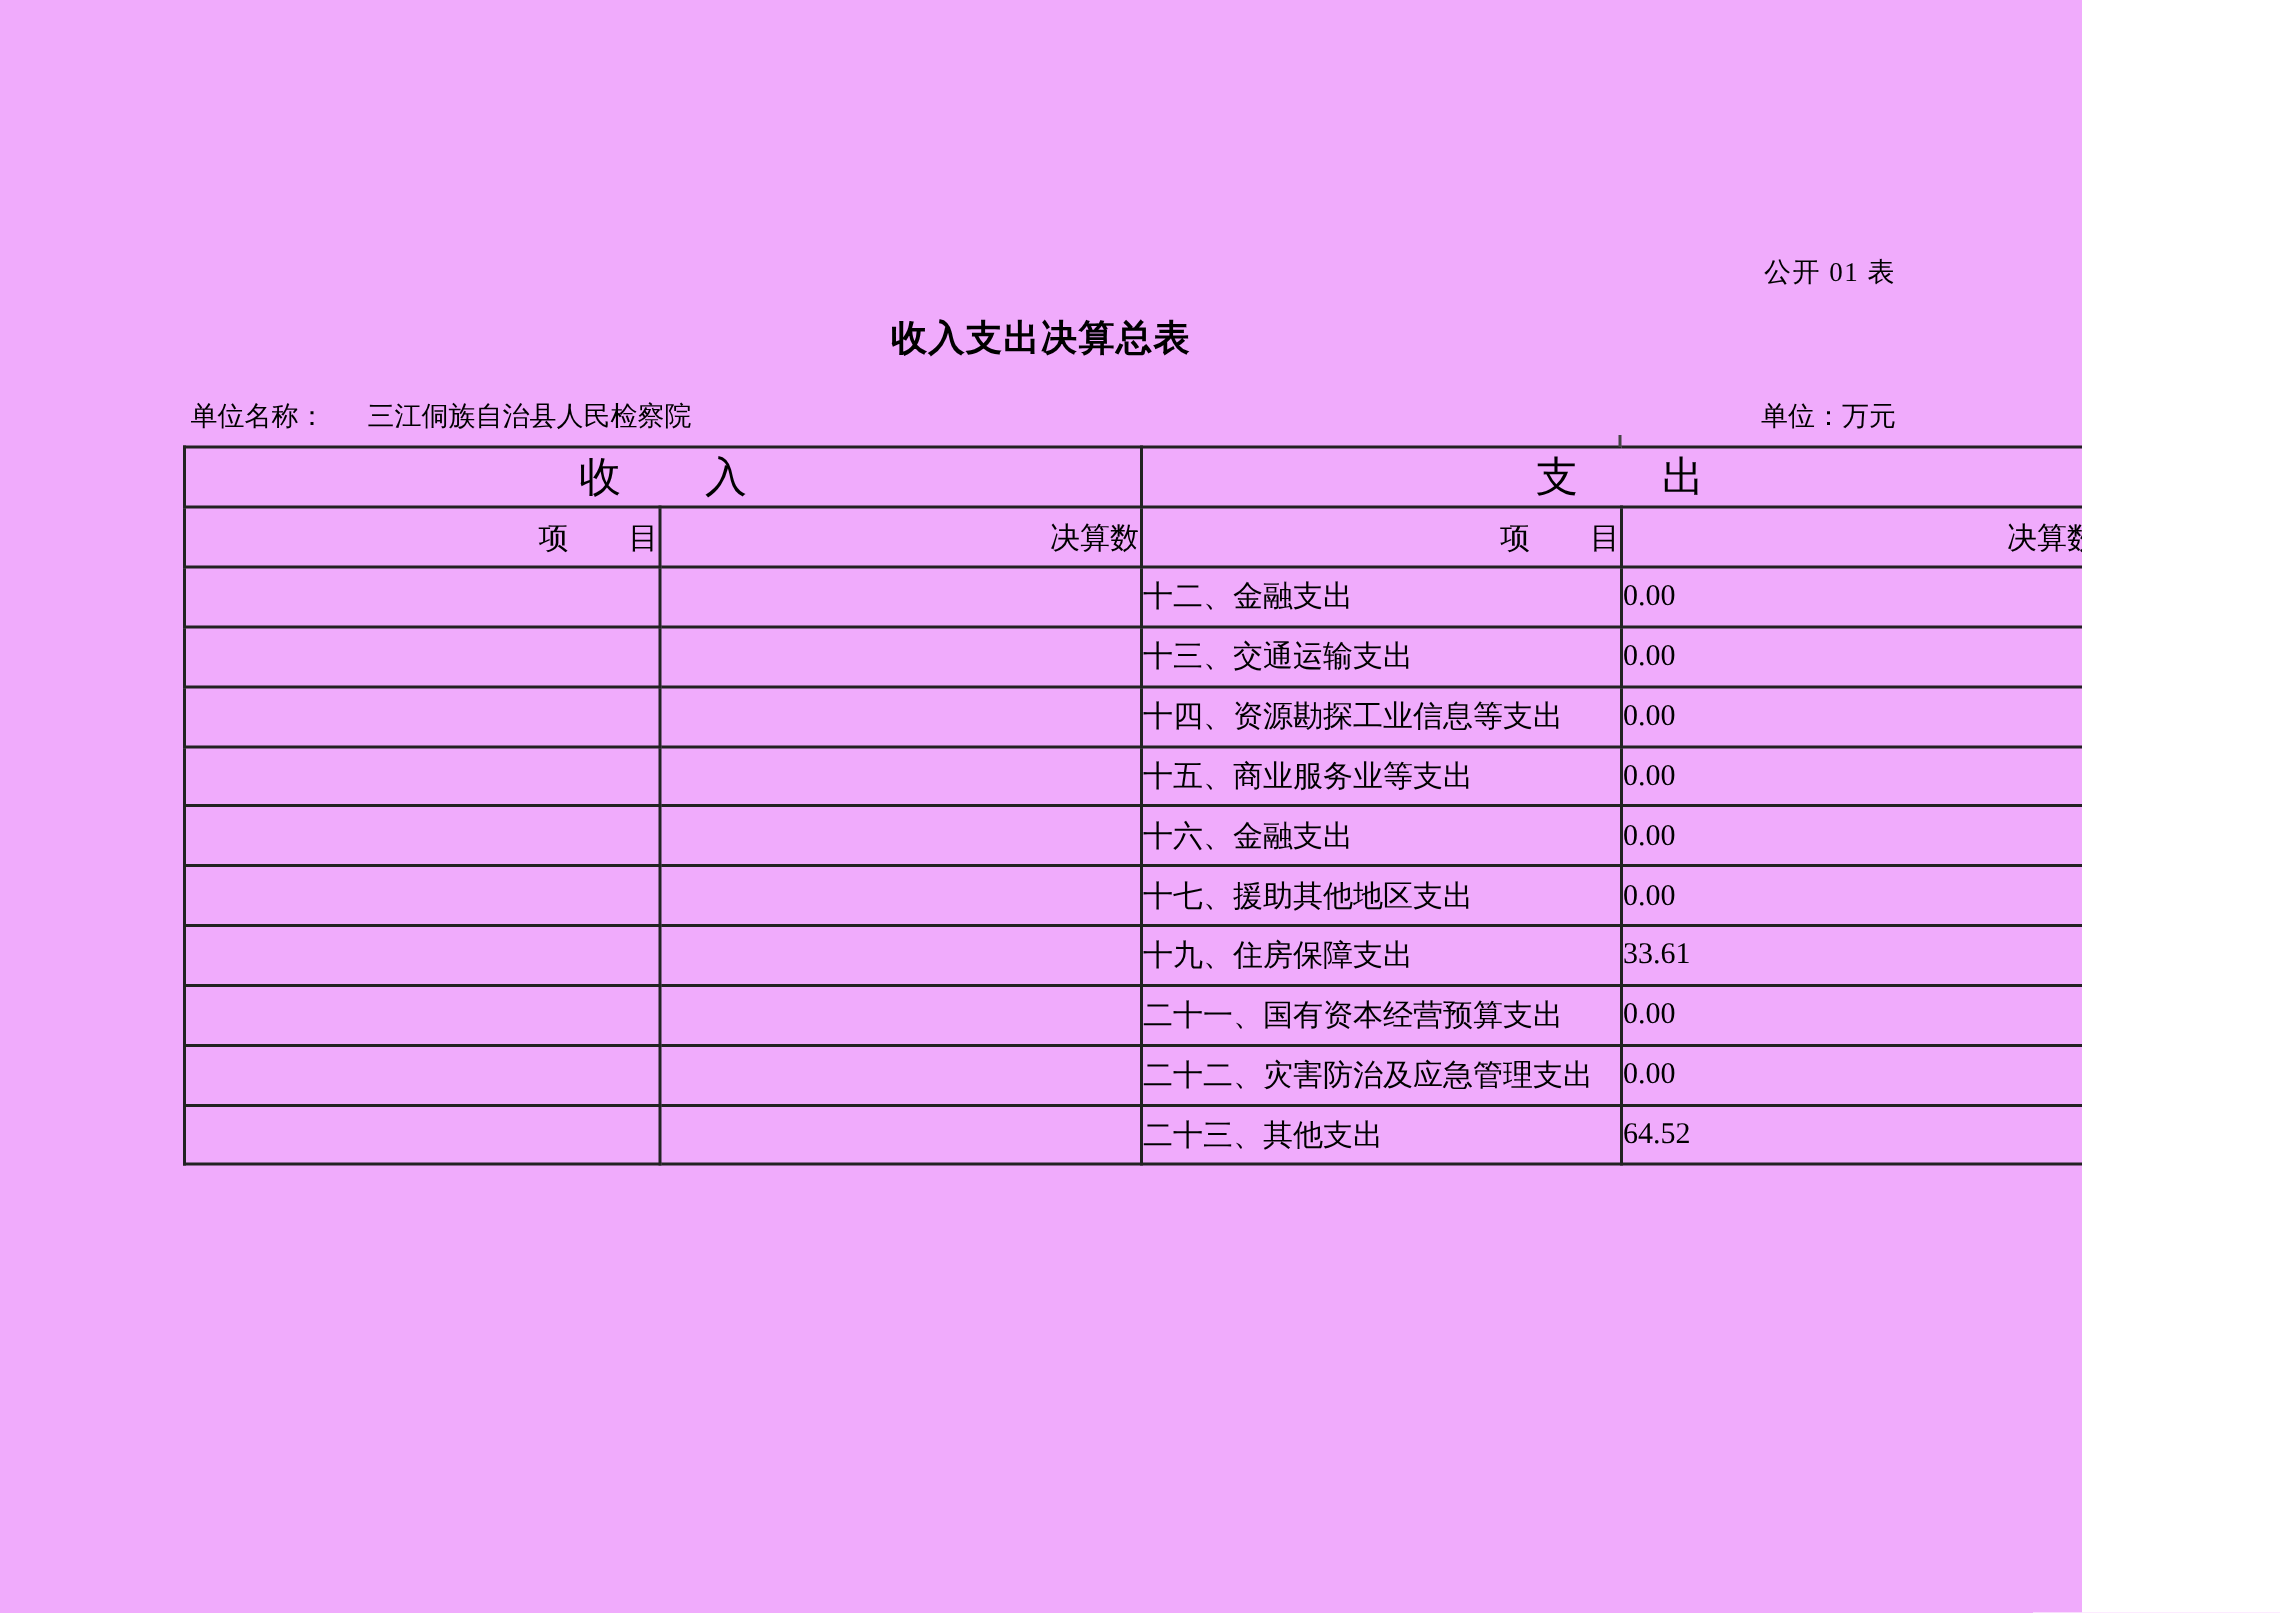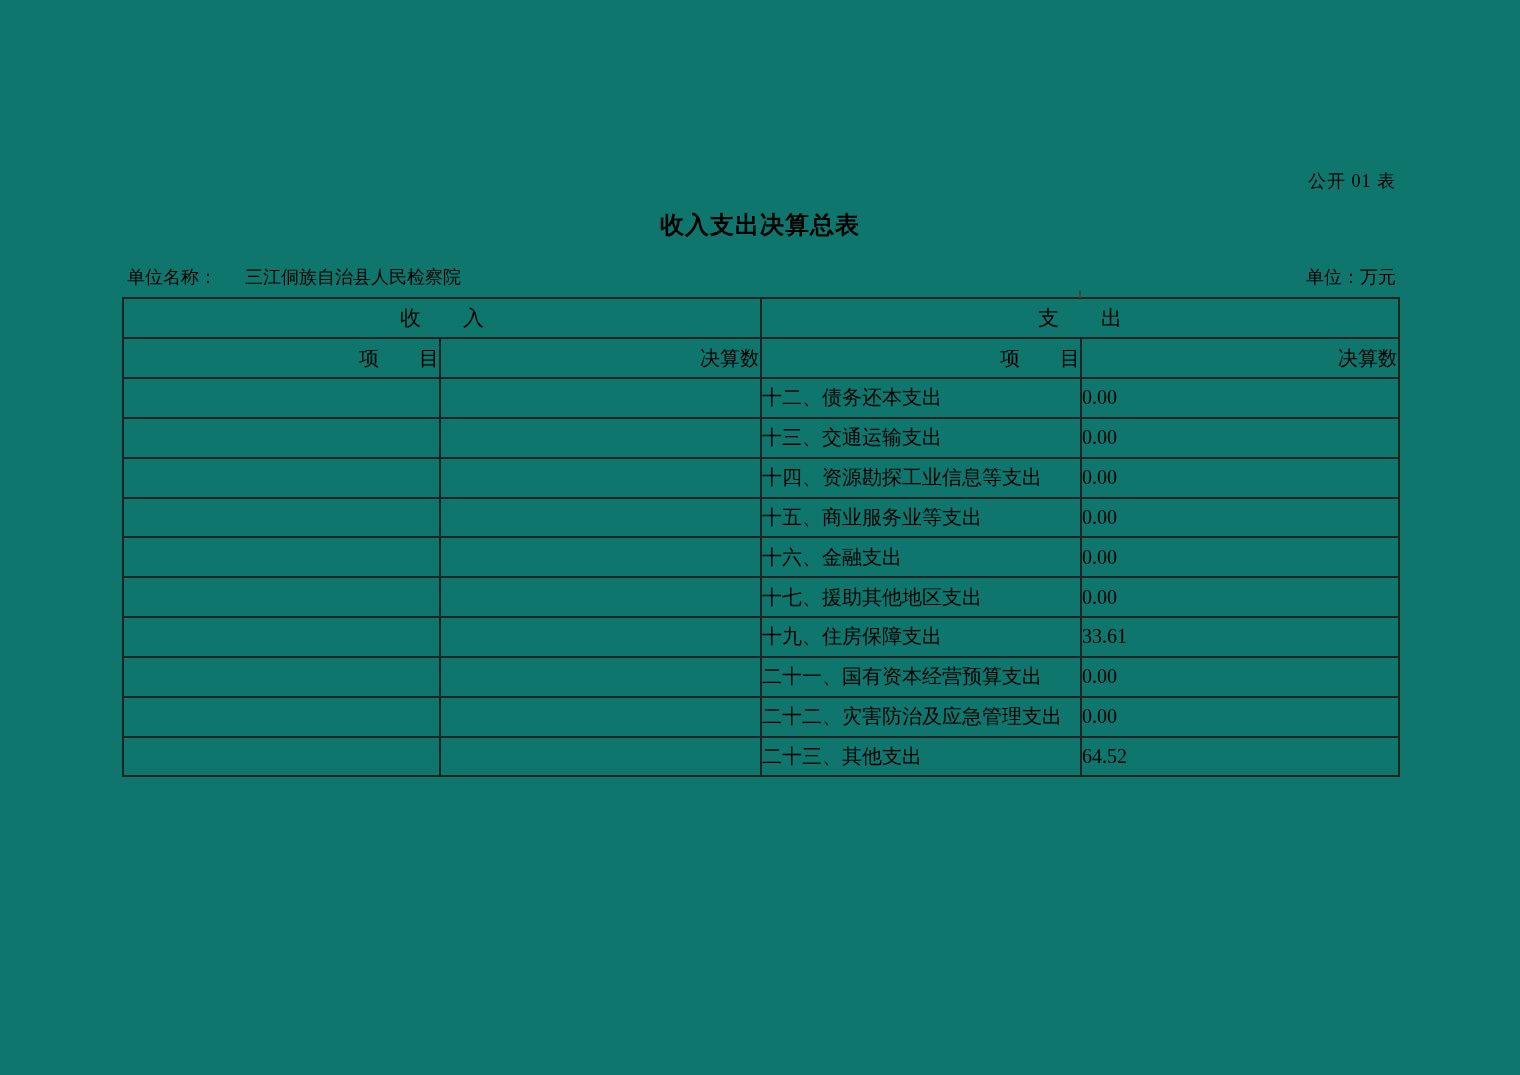--- a/index.html
+++ b/index.html
@@ -4,23 +4,23 @@
 <style>
   html, body {
     margin: 0;
     padding: 0;
     background: #ffffff;
     color: #000000;
     font-family: "Liberation Serif", "DejaVu Serif", serif;
   }
   .page {
     position: relative;
-    width: 1520px;
+    width: 1388px;
     height: 1075px;
-    background: #0f766e;
+    background: #f0abfc;
     overflow: hidden;
   }
   .doc-number {
     position: absolute;
     top: 169px;
     right: 124px;
     font-size: 18px;
     letter-spacing: 1px;
     white-space: pre;
   }
@@ -58,21 +58,21 @@
   table.main-table th,
   table.main-table td {
     border: 2px solid #222222;
     font-weight: normal;
     padding: 0;
     overflow: hidden;
     white-space: nowrap;
   }
   thead tr { height: 40px; }
   tbody tr { height: 39.85px; }
-  th.section-head { text-align: center; font-size: 21px; }
+  th.section-head { text-align: center; font-size: 28px; }
   th.col-head { text-align: right; font-size: 20px; border-radius: 20px; }
   td.item-cell { text-align: left; padding-left: 10px; }
   td.amount-cell { text-align: left; padding-right: 12px; }
   .top-tick {
     position: absolute;
     left: 1079px;
     top: 290px;
     width: 2px;
     height: 8px;
     background: #444444;
@@ -110,21 +110,21 @@
         <th class="col-head">项　　目</th>
         <th class="col-head">决算数</th>
         <th class="col-head">项　　目</th>
         <th class="col-head">决算数</th>
       </tr>
     </thead>
     <tbody id="table-body">
         <tr>
           <td class="item-cell"></td>
           <td class="amount-cell"></td>
-          <td class="item-cell">十二、债务还本支出</td>
+          <td class="item-cell">十二、金融支出</td>
           <td class="amount-cell">0.00</td>
         </tr>
         <tr>
           <td class="item-cell"></td>
           <td class="amount-cell"></td>
           <td class="item-cell">十三、交通运输支出</td>
           <td class="amount-cell">0.00</td>
         </tr>
         <tr>
           <td class="item-cell"></td>

